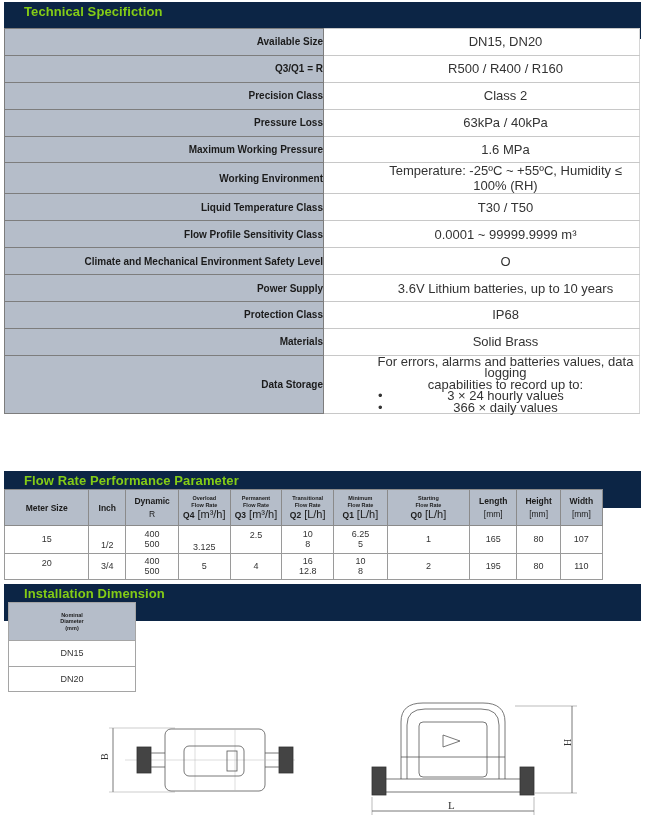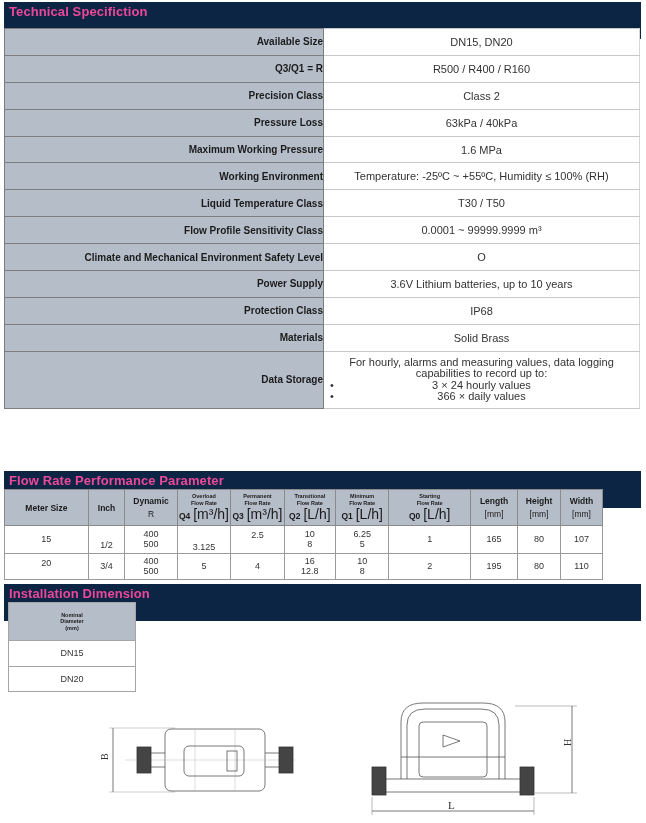--- a/index.html
+++ b/index.html
@@ -1,41 +1,41 @@
 <!DOCTYPE html>
 <html><head>
 <meta charset="utf-8">
 <style>
   * { box-sizing: border-box; margin: 0; padding: 0; }
   html, body { width: 646px; height: 823px; background: #ffffff; overflow: hidden; }
   body { font-family: "Liberation Sans", "DejaVu Sans", sans-serif; color: #222; position: relative; }
 
   .section-title {
     position: absolute; left: 4px; width: 637px; height: 37px;
-    background: #0c2545; color: #ec4899; font-weight: bold; font-size: 13px;
-    line-height: 19px; padding-left: 5px; letter-spacing: 0.1px;
+    background: #0c2545; color: #84cc16; font-weight: bold; font-size: 13px;
+    line-height: 19px; padding-left: 20px; letter-spacing: 0.1px;
   }
 
   
   .spec { position: absolute; left: 4px; top: 28px; width: 636px; border-collapse: collapse; }
-  .spec td { border: 1px solid #7d7d7d; font-size: 11px; height: 26.9px; }
+  .spec td { border: 1px solid #7d7d7d; font-size: 13px; height: 26.9px; padding-left: 48px; }
   .spec td.lbl { background: #b5bdc9; font-weight: bold; width: 319px; padding-left: 5px; color: #1b1b1b; font-size: 10px; text-align: right; }
   .spec td.val { background: #fff; text-align: center; color: #333; border-color: #c8c8c8 #d6d6d6 #c8c8c8 #7d7d7d; }
   .spec tr.tall td { height: 57px; }
   .storage { font-size: 9.5px; line-height: 11.5px; color: #333; }
   .storage ul { list-style: none; }
   .storage li { position: relative; }
   .storage li .bullet { position: absolute; left: 6px; }
 
   
   .flow { position: absolute; left: 4px; top: 489px; width: 599px; border-collapse: collapse; }
   .flow th { background: #b5bdc9; border: 1px solid #8a8a8a; color: #1b1b1b; height: 36px; vertical-align: middle; font-size: 8.5px; font-weight: bold; }
   .flow th .small { font-size: 5.5px; line-height: 6.5px; display: block; }
   .flow th .q { font-size: 8.5px; font-weight: bold; }
-  .flow th .unit { font-weight: normal; font-size: 14px; margin-left: 3px; }
+  .flow th .unit { font-weight: normal; font-size: 11px; margin-left: 3px; }
   .flow th .sub { font-weight: normal; font-size: 8.5px; display: block; margin-top: 3px; }
   .flow td { border: 1px solid #9a9a9a; text-align: center; font-size: 9px; color: #333; height: 26px; line-height: 10.5px; background: #fff; }
 
   
   .inst { position: absolute; left: 8px; top: 602px; width: 128px; border-collapse: collapse; border-radius: 22px; }
   .inst th { background: #b5bdc9; border: 1px solid #a5a5a5; height: 38px; font-size: 5.5px; line-height: 6.5px; color: #1b1b1b; font-weight: bold; }
   .inst td { border: 1px solid #a5a5a5; height: 25.5px; text-align: center; font-size: 9px; color: #333; }
 
   .drawing { position: absolute; }
 </style>
@@ -90,21 +90,21 @@
         <td class="lbl">Protection Class</td>
         <td class="val">IP68</td>
       </tr>
     <tr>
         <td class="lbl">Materials</td>
         <td class="val">Solid Brass</td>
       </tr>
     <tr class="tall">
       <td class="lbl">Data Storage</td>
       <td class="val storage">
-        <div>For hourly, alarms and measuring values, data logging</div>
+        <div>For errors, alarms and batteries values, data logging</div>
         <div>capabilities to record up to:</div>
         <ul>
           <li><span class="bullet">•</span><span>3 × 24 hourly values</span></li>
           <li><span class="bullet">•</span><span>366 × daily values</span></li>
         </ul>
       </td>
     </tr>
   </tbody>
 </table>
 

